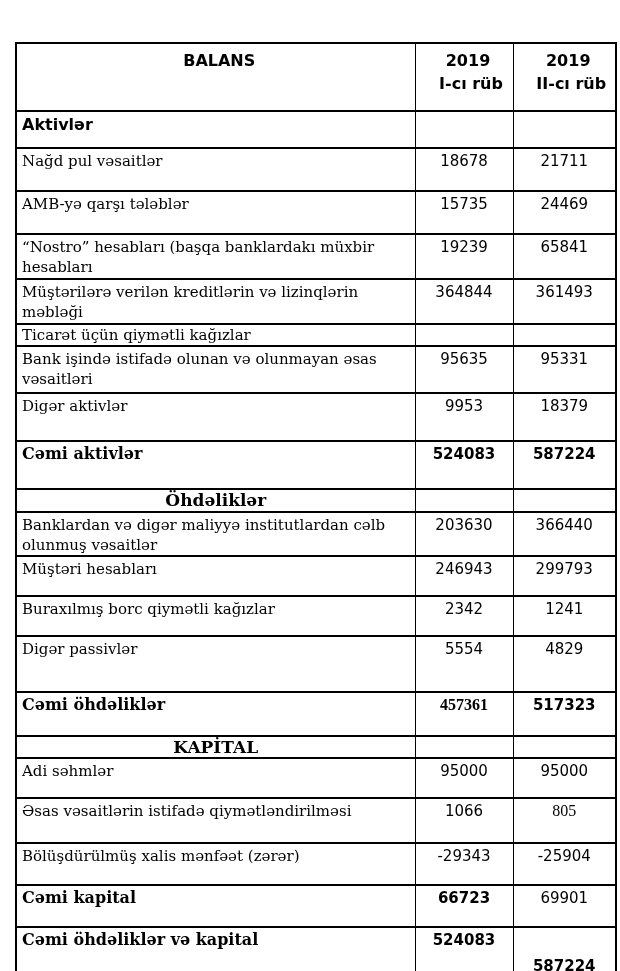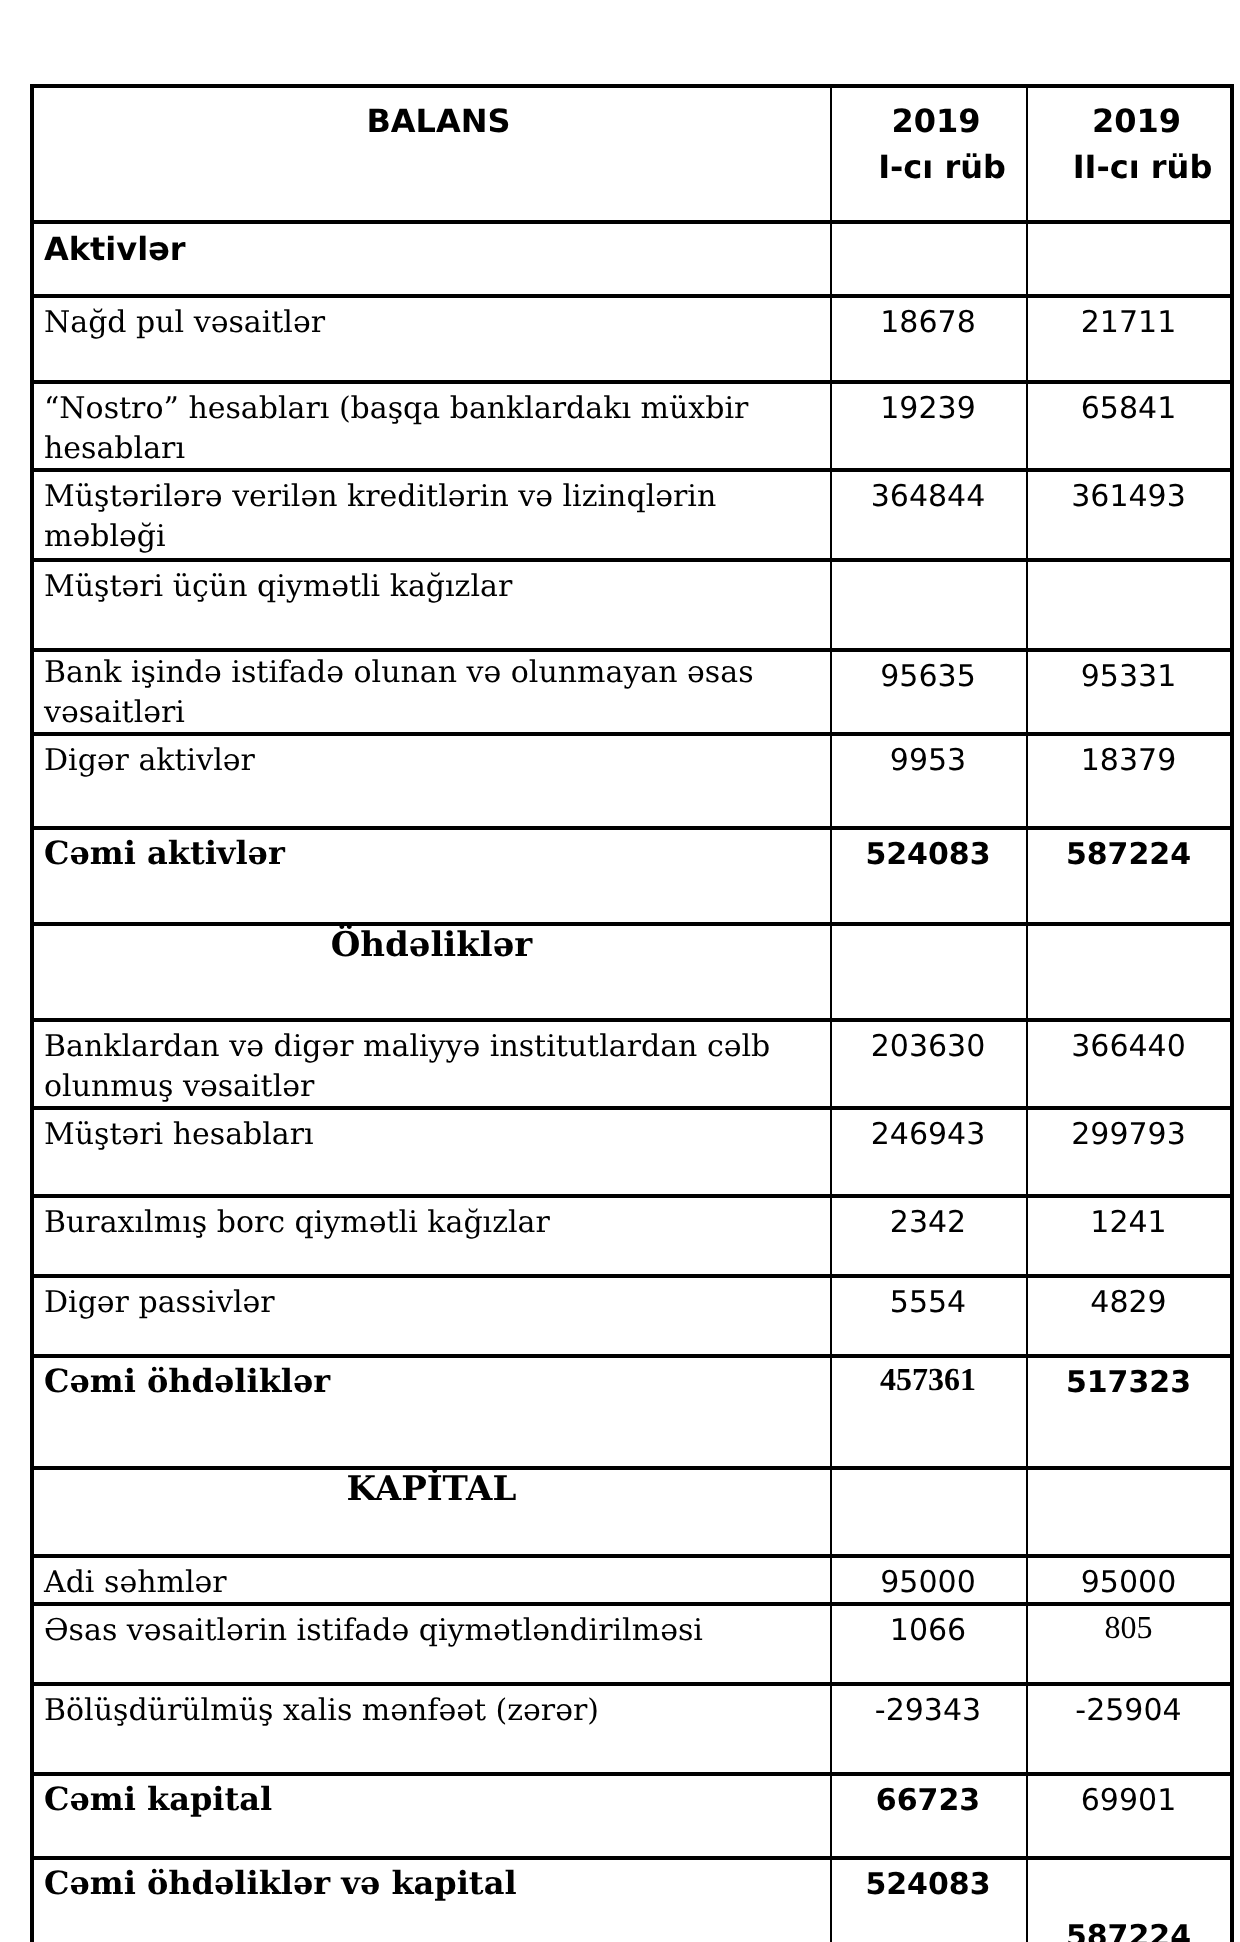--- a/index.html
+++ b/index.html
@@ -135,31 +135,36 @@
           <td class="lbl">Aktivlər</td>
           <td class="num s"><span></span></td>
           <td class="num s"><span></span></td>
         </tr>
         <tr class="r-data">
           <td class="lbl">Nağd pul vəsaitlər</td>
           <td class="num s"><span>18678</span></td>
           <td class="num s"><span>21711</span></td>
         </tr>
         <tr class="r-data">
+          <td class="lbl">AMB-yə qarşı tələblər</td>
+          <td class="num s"><span>15735</span></td>
+          <td class="num s"><span>24469</span></td>
+        </tr>
+        <tr class="r-data">
           <td class="lbl">“Nostro” hesabları (başqa banklardakı müxbir hesabları</td>
           <td class="num s"><span>19239</span></td>
           <td class="num s"><span>65841</span></td>
         </tr>
         <tr class="r-data">
           <td class="lbl">Müştərilərə verilən kreditlərin və lizinqlərin məbləği</td>
           <td class="num s"><span>364844</span></td>
           <td class="num s"><span>361493</span></td>
         </tr>
         <tr class="r-data">
-          <td class="lbl">Müştəri üçün qiymətli kağızlar</td>
+          <td class="lbl">Ticarət üçün qiymətli kağızlar</td>
           <td class="num s"><span></span></td>
           <td class="num s"><span></span></td>
         </tr>
         <tr class="r-data">
           <td class="lbl">Bank işində istifadə olunan və olunmayan əsas vəsaitləri</td>
           <td class="num s"><span>95635</span></td>
           <td class="num s"><span>95331</span></td>
         </tr>
         <tr class="r-data">
           <td class="lbl">Digər aktivlər</td>

